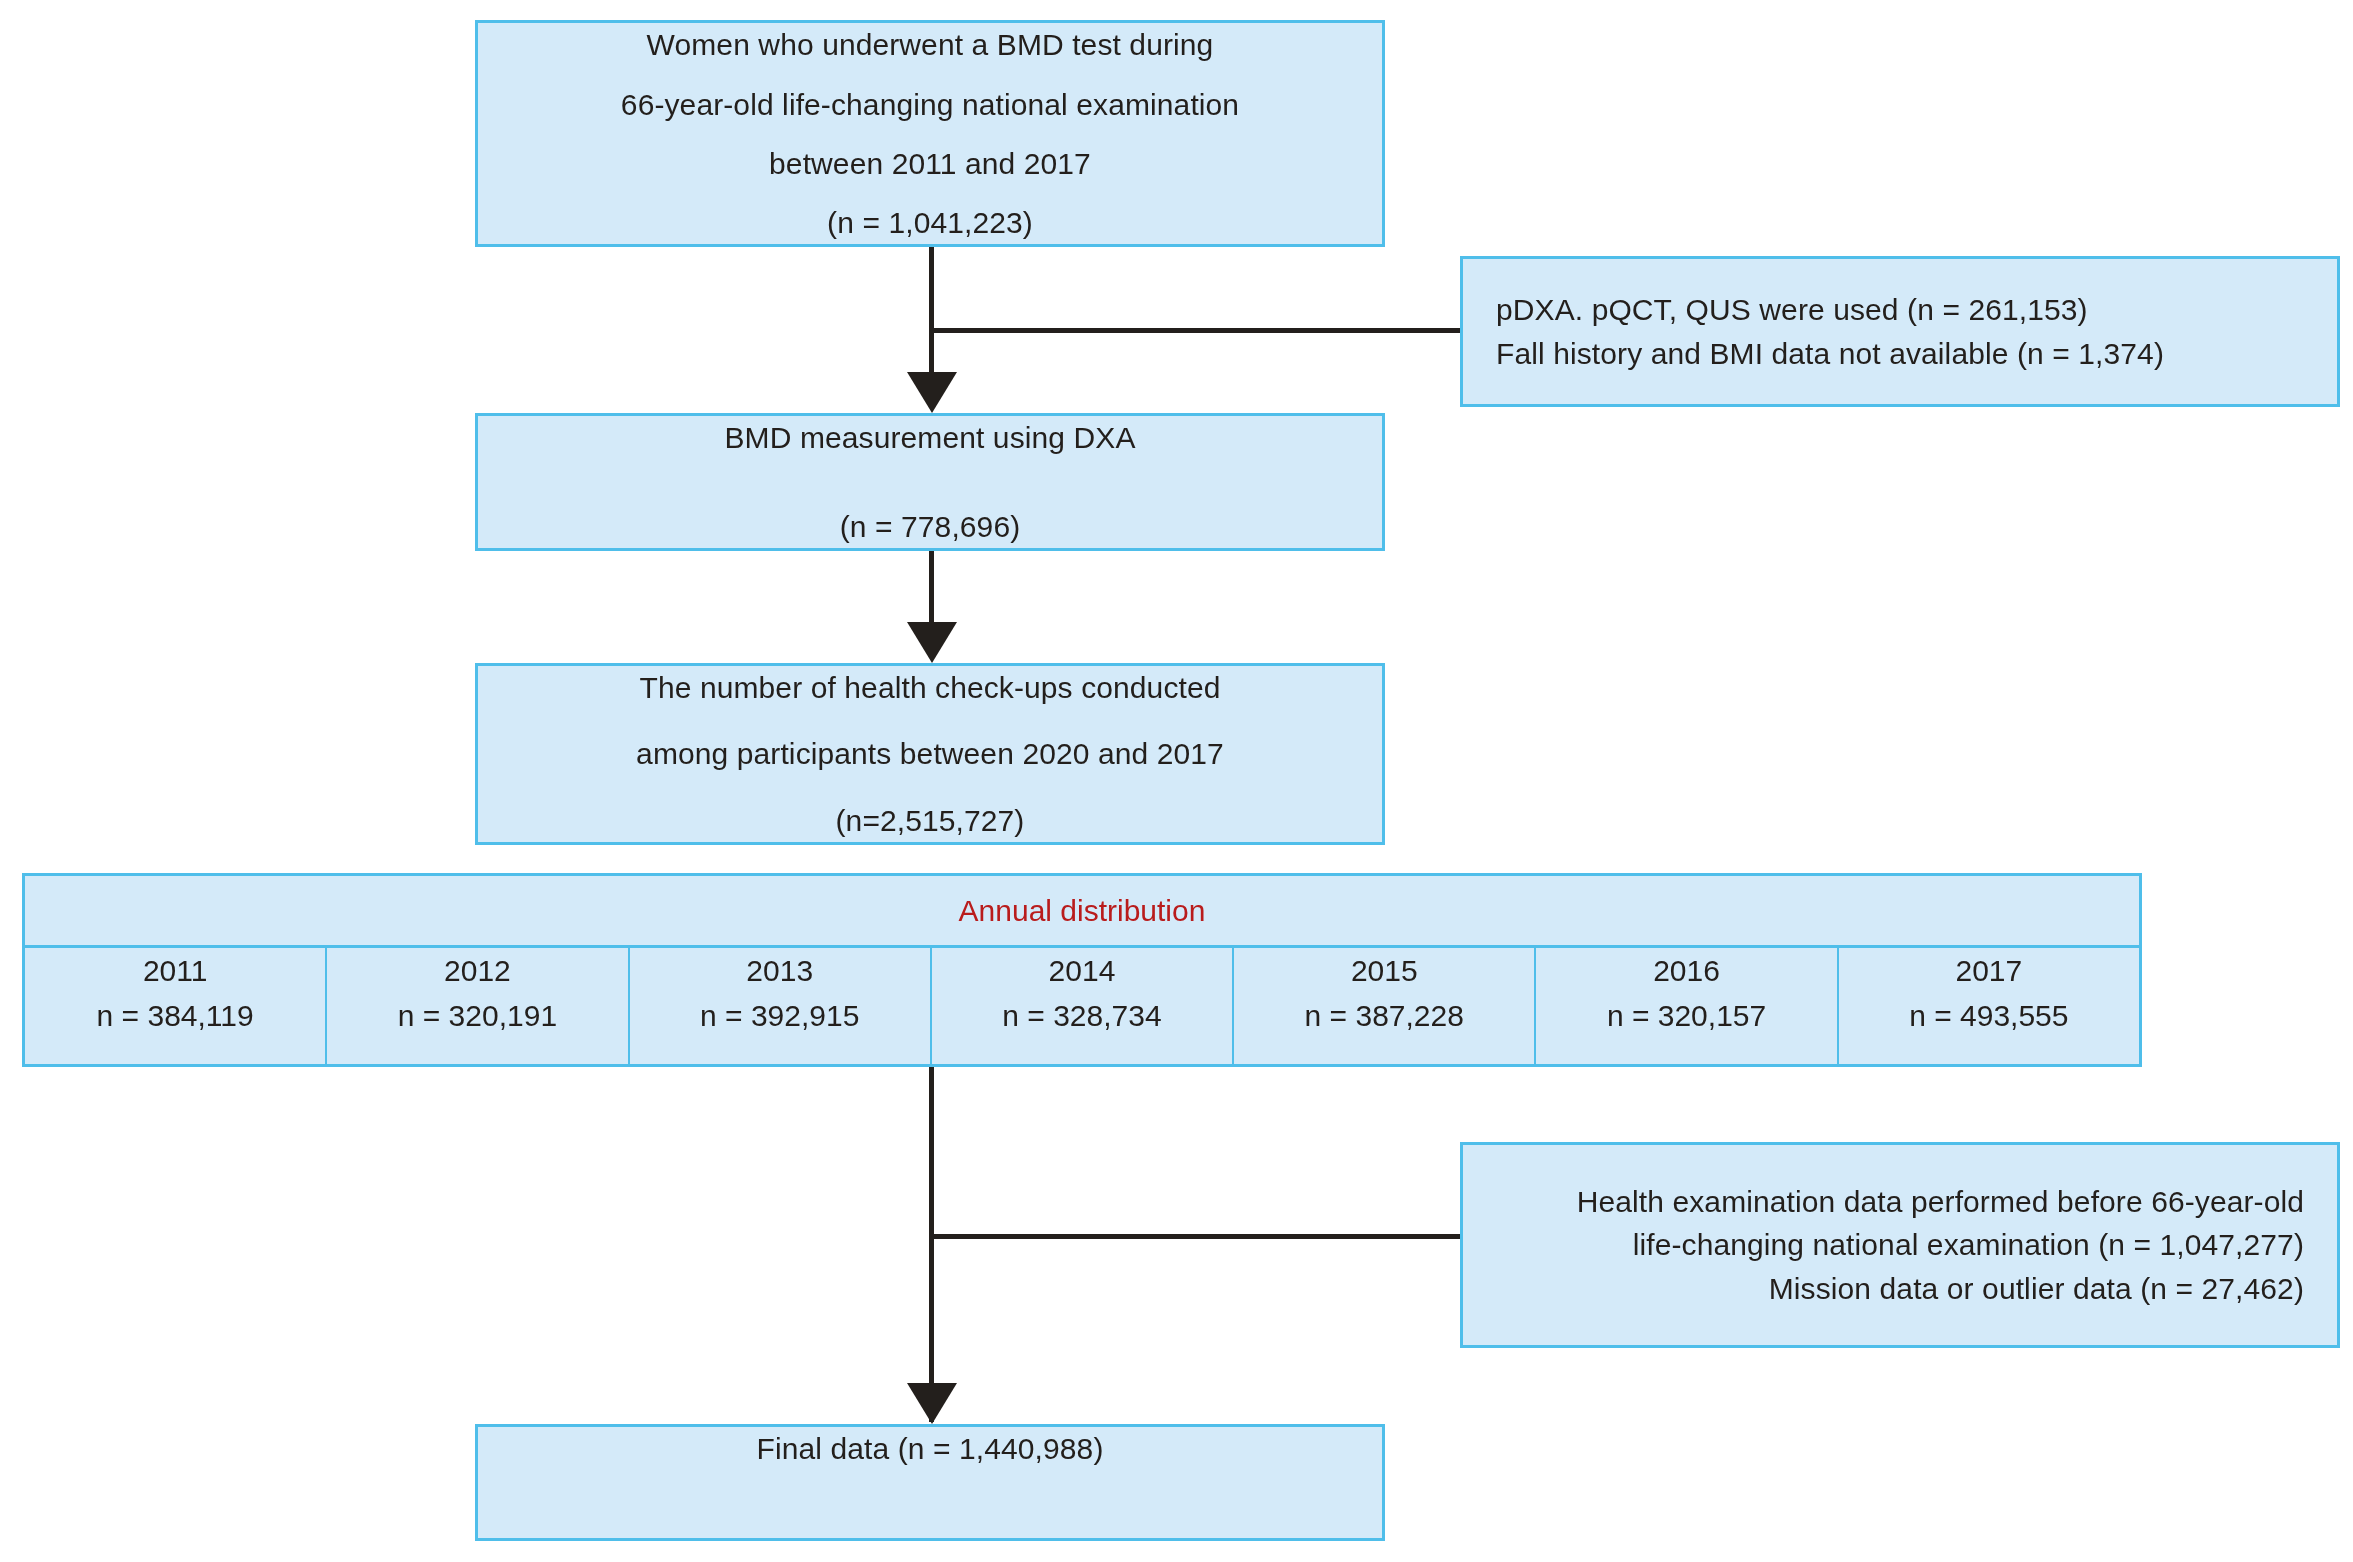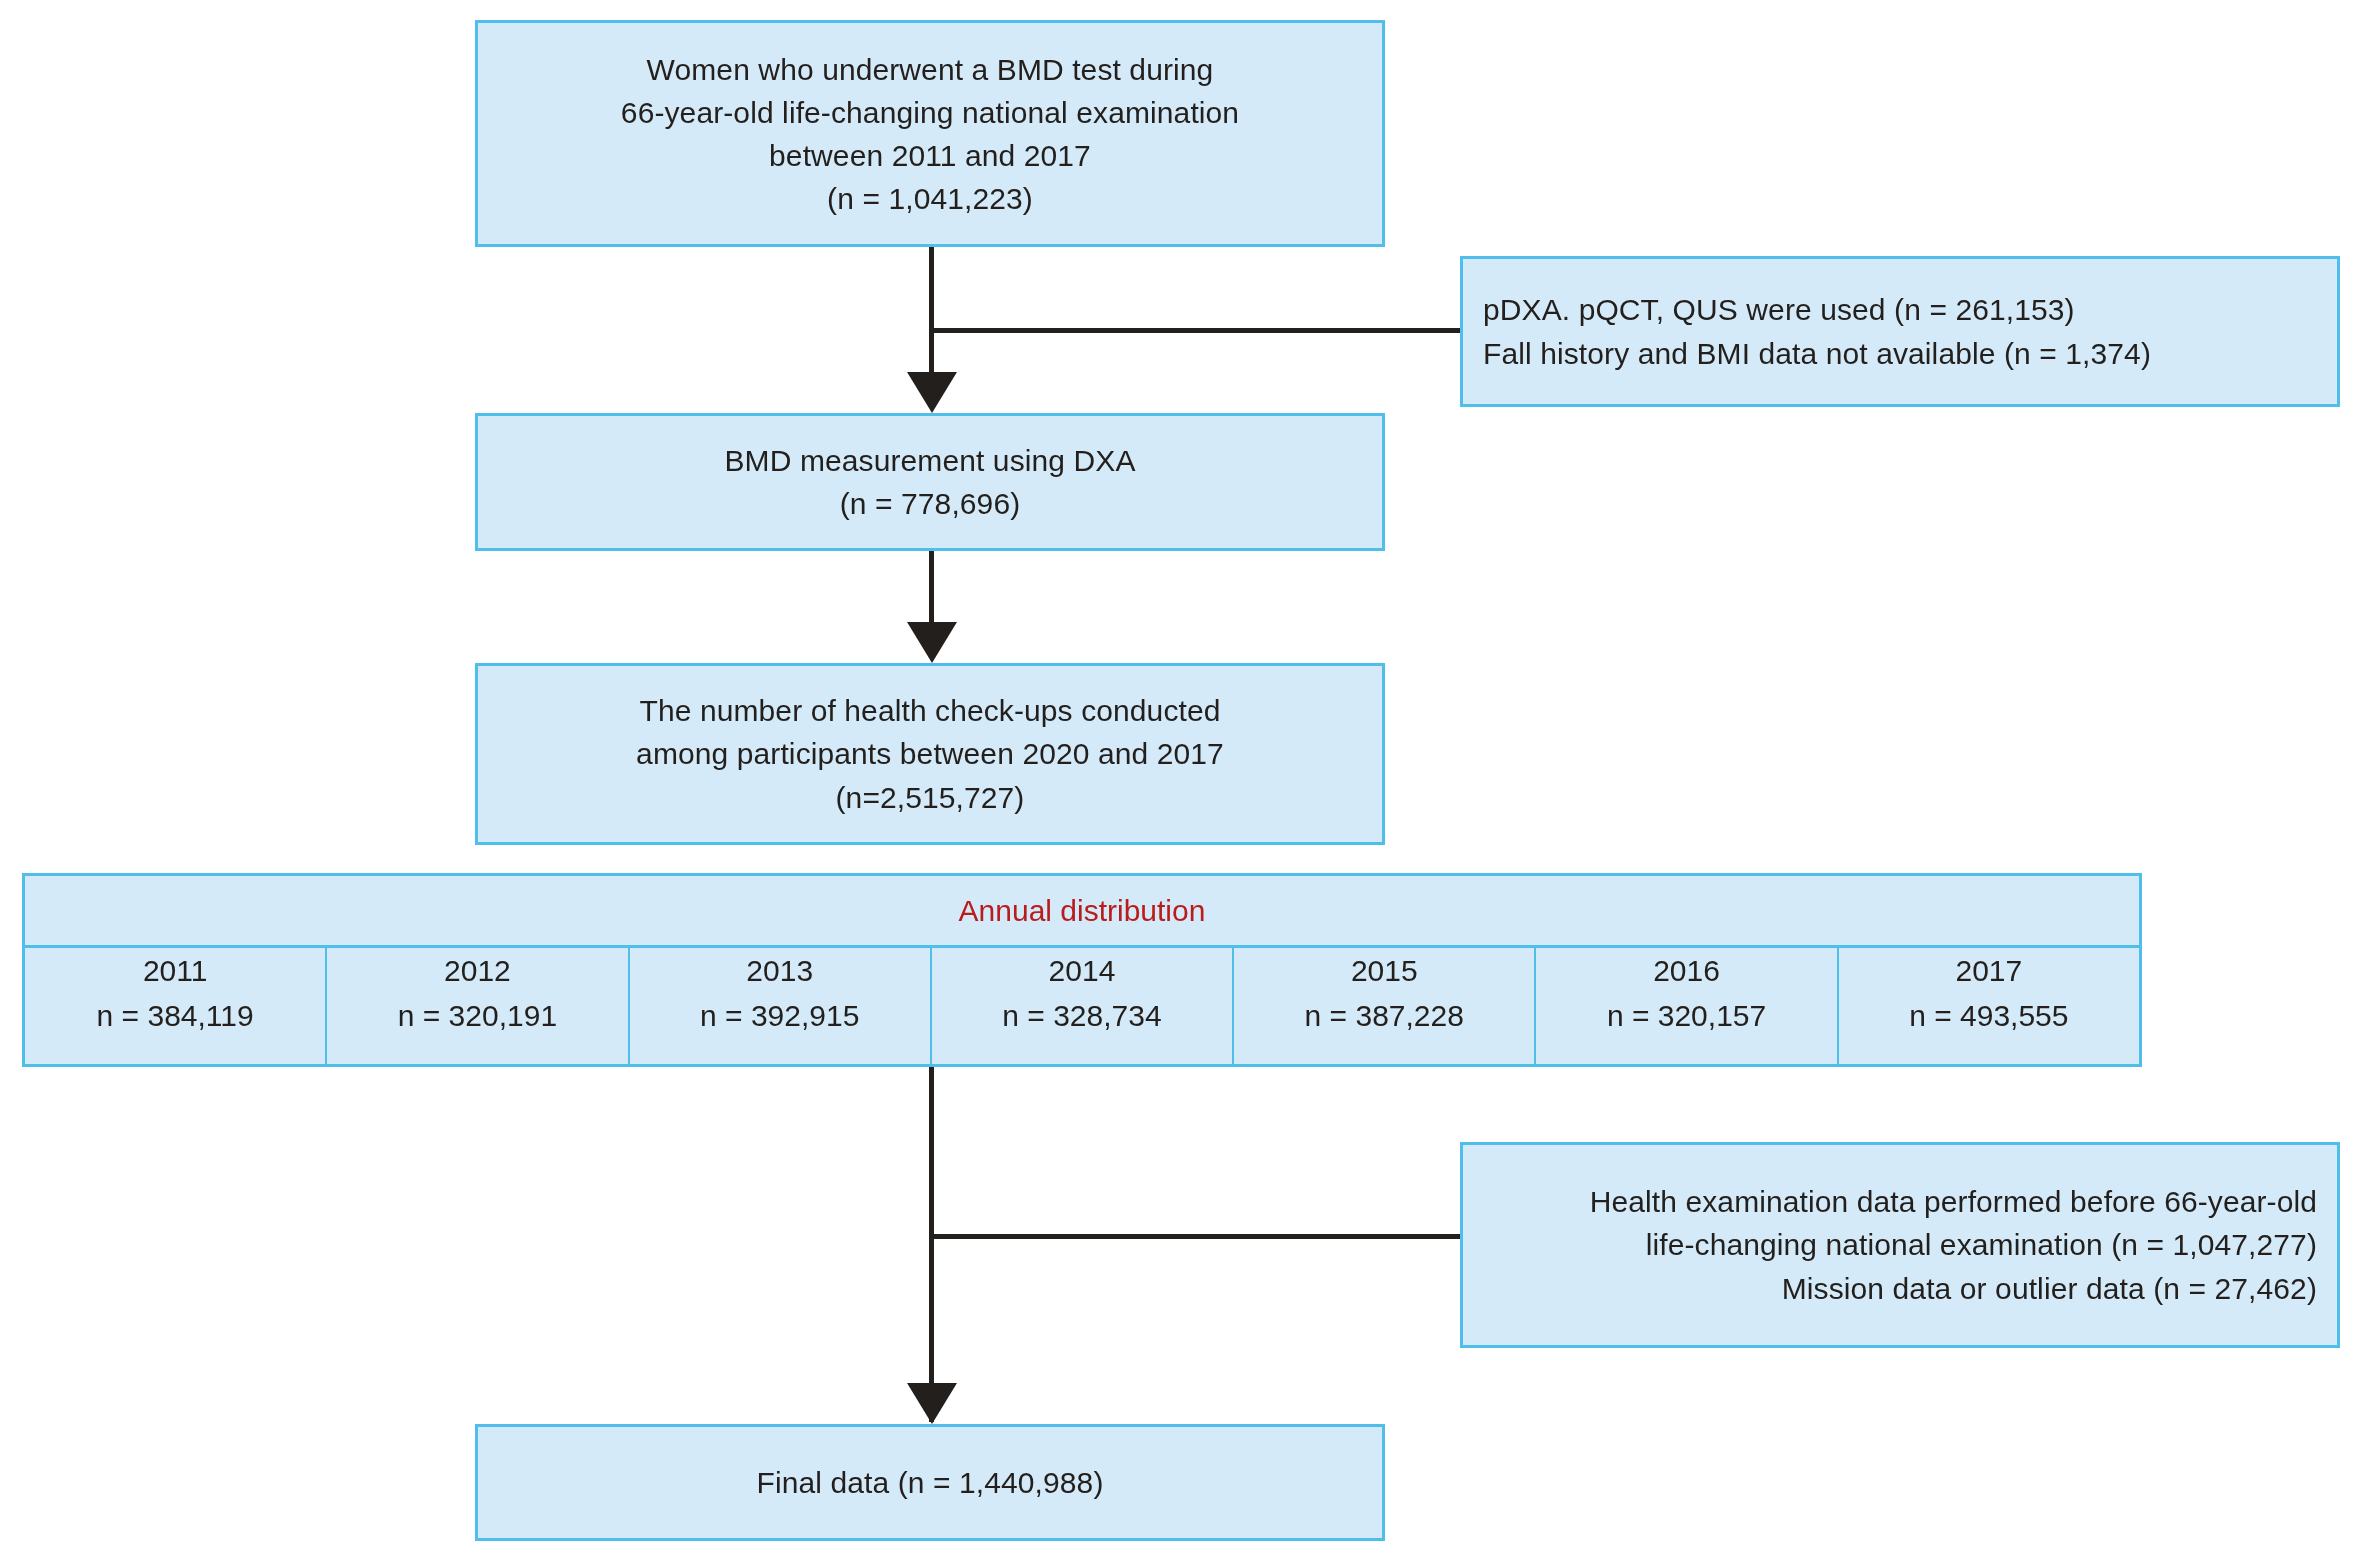--- a/index.html
+++ b/index.html
@@ -22,40 +22,40 @@
     height: 1562px;
   }
   .node {
     position: absolute;
     box-sizing: border-box;
     background: #d4eaf9;
     border: 3.5px solid #4fbeea;
     display: flex;
     flex-direction: column;
     align-items: center;
-    justify-content: center;
+    justify-content: space-between;
     text-align: center;
     font-size: 30px;
     line-height: 1.44;
     letter-spacing: 0.1px;
     color: #231f1c;
   }
   .node .line { display: block; white-space: nowrap; }
 
   
   #box-cohort      { left: 475px;  top: 20.4px;   width: 910px; height: 227px; }
   #box-dxa         { left: 475px;  top: 413px;  width: 910px; height: 138px; }
   #box-checkups    { left: 475px;  top: 663px;  width: 910px; height: 182px; }
   #box-final       { left: 475px;  top: 1424px; width: 910px; height: 117px; }
 
   
   .excl {
     align-items: flex-start;
     text-align: left;
-    padding: 0 20px;
+    padding: 0 33px;
     justify-content: center;
   }
   #box-excl-1 { left: 1460px; top: 256px;  width: 880px; height: 151px; }
   #box-excl-2 { left: 1460px; top: 1142px; width: 880px; height: 206px; align-items: flex-end; }
   .excl .line { white-space: nowrap; }
   .indent { padding-left: 28px; }
 
   
   #table-annual {
     position: absolute;

